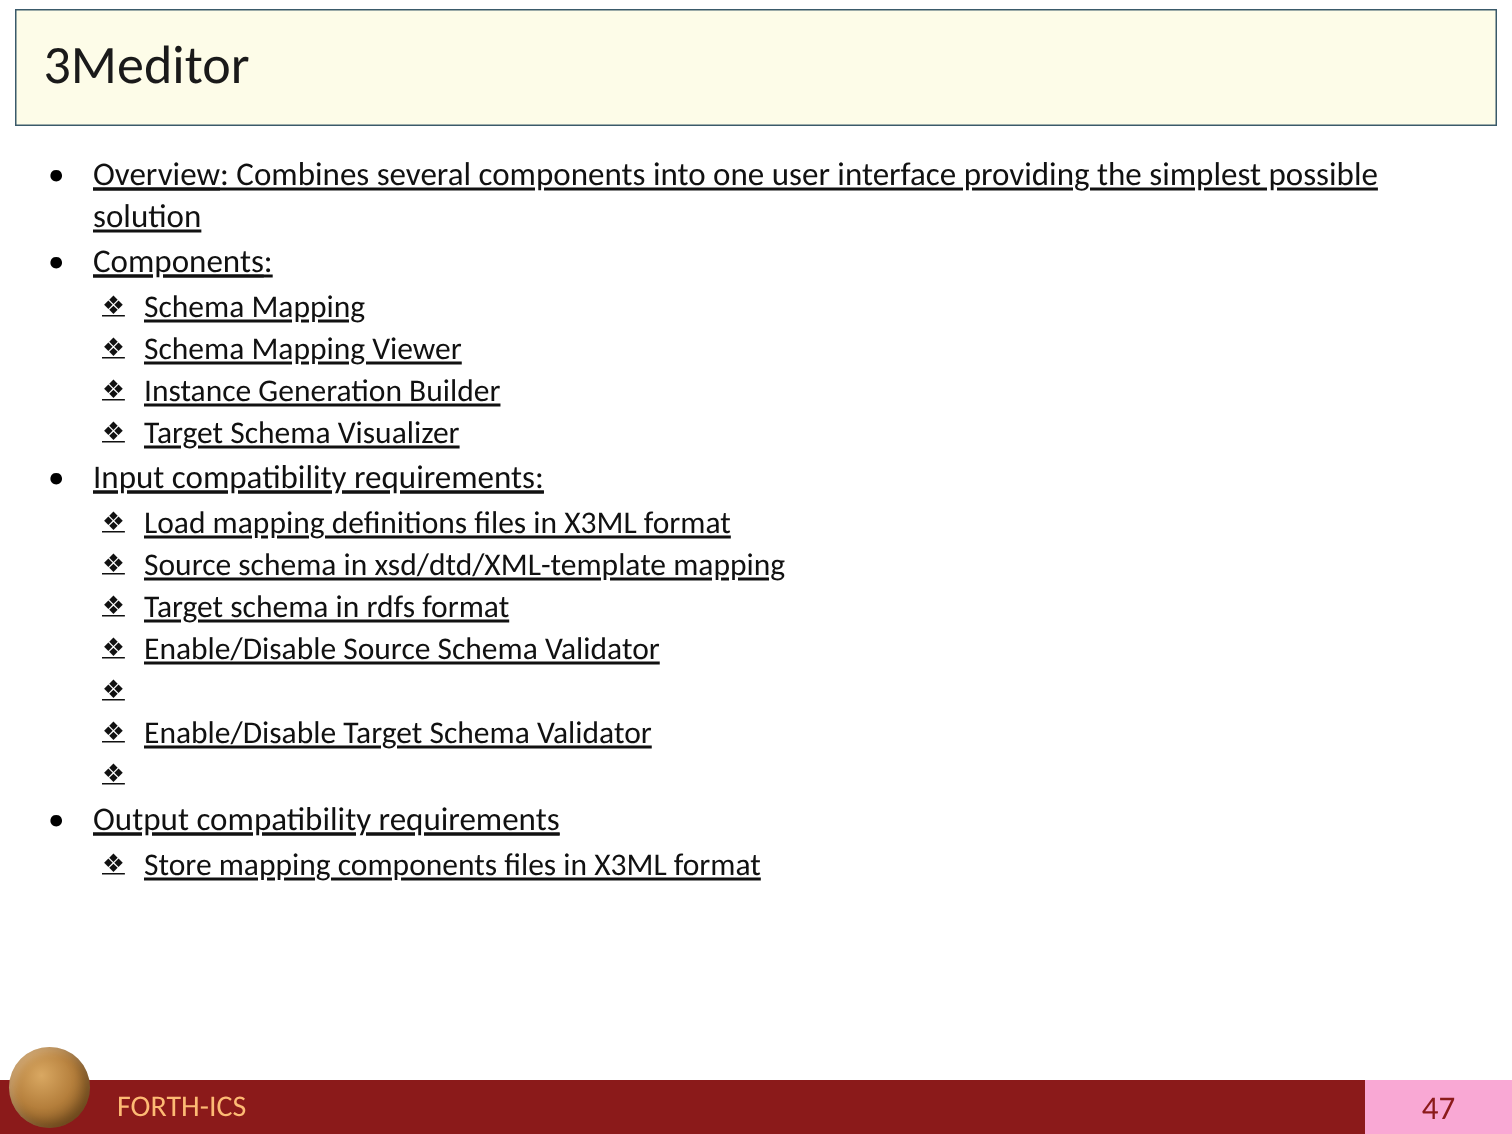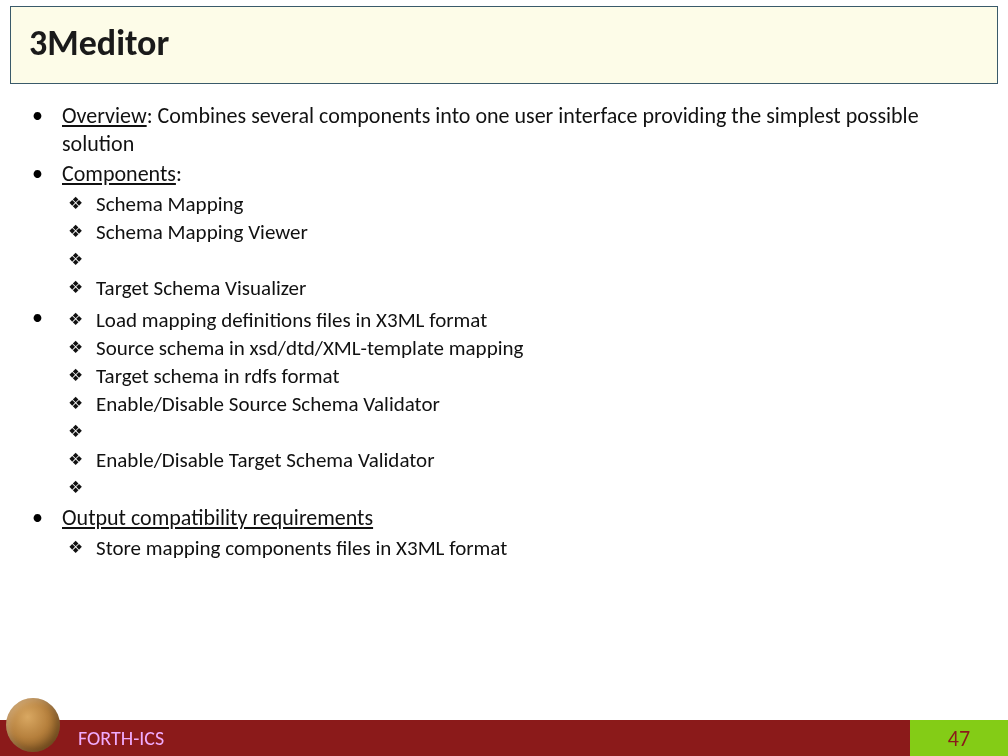--- a/index.html
+++ b/index.html
@@ -13,21 +13,21 @@
   }
   .title-box {
     margin: 6px 10px 0 10px;
     border: 1.5px solid #3a5a6a;
     background: #fdfce8;
     padding: 14px 18px 18px 18px;
   }
   .title-text {
     font-size: 36px;
     color: #1a1a1a;
-    font-weight: 700;
+    font-weight: 400;
     letter-spacing: 0px;
   }
   .content {
     padding: 18px 28px 0 28px;
   }
   ul.top-list {
     list-style: none;
     padding-left: 0;
   }
   ul.top-list > li {
@@ -41,20 +41,21 @@
     width: 34px;
     flex-shrink: 0;
     text-align: left;
     padding-left: 4px;
   }
   ul.top-list > li > .li-body {
     flex: 1;
     font-size: 22px;
     line-height: 28px;
     color: #111;
+    text-decoration: underline;
   }
   .label {
     text-decoration: underline;
     font-weight: 400;
   }
   ul.sub-list {
     list-style: none;
     padding-left: 0;
     margin-top: 2px;
   }
@@ -79,27 +80,27 @@
     right: 0;
     height: 36px;
     display: flex;
     align-items: stretch;
   }
   .footer-left {
     background: #8b1a1a;
     flex: 0 0 910px;
     display: flex;
     align-items: center;
-    color: #f0abfc;
+    color: #fdba74;
     font-size: 20px;
     padding-left: 78px;
   }
   .footer-right {
     flex: 1;
-    background: #84cc16;
+    background: #f9a8d4;
     display: flex;
     align-items: center;
     justify-content: center;
     color: #8b1a1a;
     font-size: 22px;
     border-left: none;
   }
   .logo {
     position: absolute;
     left: 6px;
@@ -136,32 +137,34 @@
           <li>
               <span class="diamond">❖</span>
               <span>Schema Mapping</span>
             </li>
           <li>
               <span class="diamond">❖</span>
               <span>Schema Mapping Viewer</span>
             </li>
           <li>
               <span class="diamond">❖</span>
+              <span>Instance Generation Builder</span>
             </li>
           <li>
               <span class="diamond">❖</span>
               <span>Target Schema Visualizer</span>
             </li>
         </ul>
       </div>
     </li>
 
     <li>
       <span class="bullet">•</span>
       <div class="li-body">
+        <span class="label">Input compatibility requirements:</span>
         <ul class="sub-list">
           <li>
               <span class="diamond">❖</span>
               <span>Load mapping definitions files in X3ML format</span>
             </li>
           <li>
               <span class="diamond">❖</span>
               <span>Source schema in xsd/dtd/XML-template mapping</span>
             </li>
           <li>

